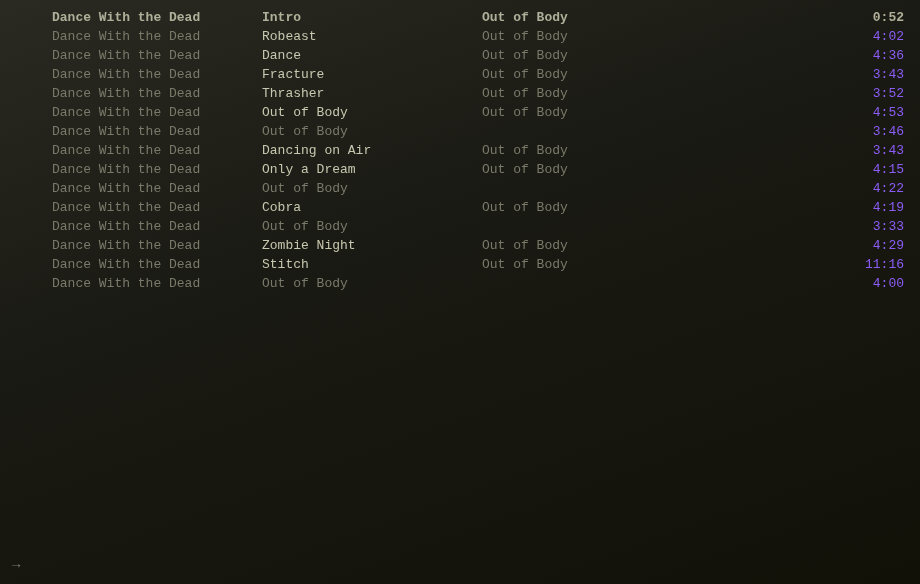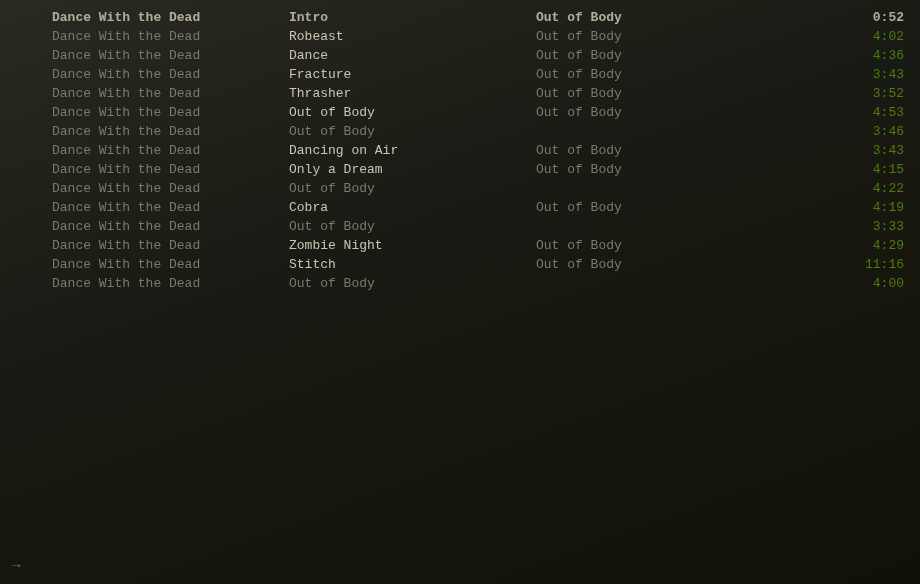--- a/index.html
+++ b/index.html
@@ -23,21 +23,20 @@
       padding: 8px 0;
       width: 100%;
     }
 
     .track-row {
       display: flex;
       align-items: center;
       padding: 2px 16px 2px 52px;
       height: 19px;
       cursor: pointer;
-      gap: 27px;
     }
 
     .track-row.header {
       color: #b0b09a;
       font-weight: bold;
       padding-bottom: 3px;
     }
 
     .col-artist {
       width: 210px;
@@ -64,21 +63,21 @@
       color: #7a7a6a;
     }
 
     .track-row.header .col-album {
       color: #b0b09a;
     }
 
     .col-duration {
       width: 60px;
       text-align: right;
-      color: #4d7c0f;
+      color: #8b5cf6;
       flex-shrink: 0;
     }
 
     .track-row.header .col-duration {
       color: #b0b09a;
     }
 
     .arrow-icon {
       position: absolute;
       bottom: 12px;

